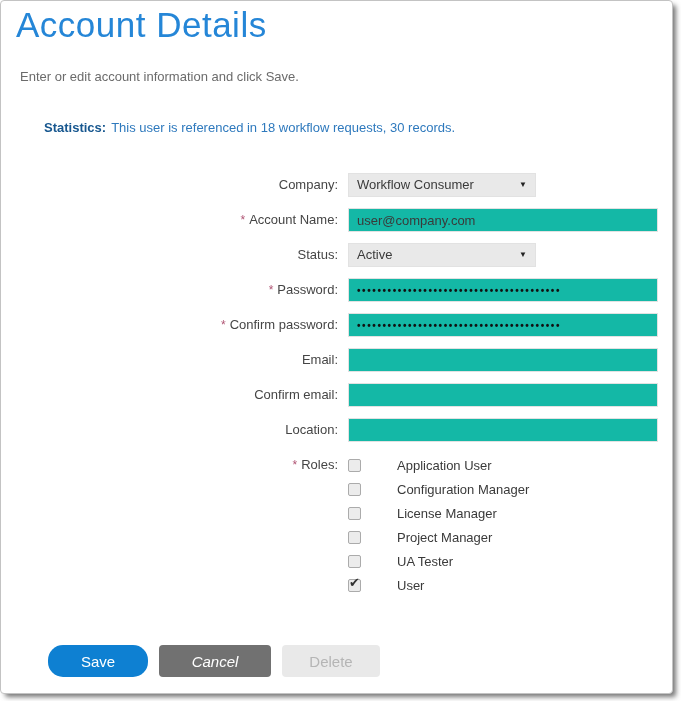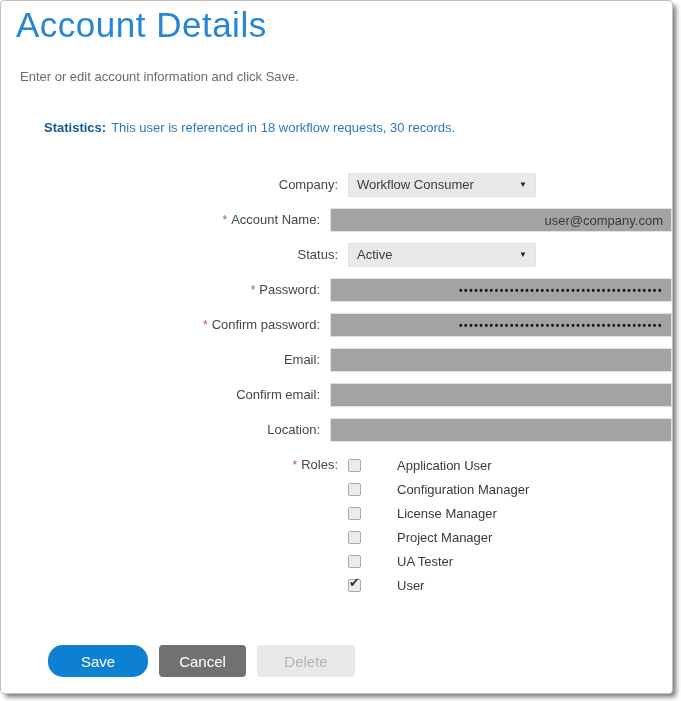--- a/index.html
+++ b/index.html
@@ -53,26 +53,25 @@
     font-size: 13px; color: #3a3a3a;
     line-height: 22px; padding-left: 8px;
     cursor: pointer;
   }
   .select .arrow {
     position: absolute; right: 8px; top: 0;
     font-size: 8px; color: #222; line-height: 22px;
   }
 
   .text-input {
-    width: 342px; height: 24px;
-    background: #a3a3a3; border: 1px solid #e2e2e2;
+    width: 310px; height: 24px;
+    background: #14b8a6; border: 1px solid #e2e2e2;
     font-size: 13px; color: #3a3a3a;
     padding: 0 8px; font-family: inherit;
     outline: none;
-    text-align: right;
   }
   .pw { font-size: 10px; letter-spacing: 1.6px; font-weight: bold; color: #111; }
 
   .roles-row { margin-bottom: 16px; }
   .role-item { display: flex; align-items: center; height: 24px; gap: 28px; }
   .checkbox {
     position: relative;
     width: 13px; height: 13px;
     background: #ececec; border: 1px solid #ababab;
     border-radius: 2px; cursor: pointer;
@@ -85,21 +84,21 @@
   }
   .checkbox.checked .check { display: block; }
   .role-label { margin-left: 8px; font-size: 13px; color: #3a3a3a; }
 
   .buttons { position: absolute; top: 644px; left: 47px; display: flex; gap: 11px; }
   .btn {
     height: 32px; border: none; border-radius: 4px;
     font-size: 15px; font-family: inherit; cursor: pointer;
   }
   .btn-save   { width: 100px; background: #0e80d2; color: #ffffff; border-radius: 15px; }
-  .btn-cancel { width: 87px; background: #717171; color: #ffffff; }
+  .btn-cancel { width: 112px; background: #717171; color: #ffffff; font-style: italic; }
   .btn-delete { width: 98px;  background: #e9e9e9; color: #b5b5b5; cursor: default; }
 </style>
 </head>
 <body>
 
 <div class="card">
 
   <h1 class="page-title">Account Details</h1>
 
   <div class="subtitle">Enter or edit account information and click Save.</div>

